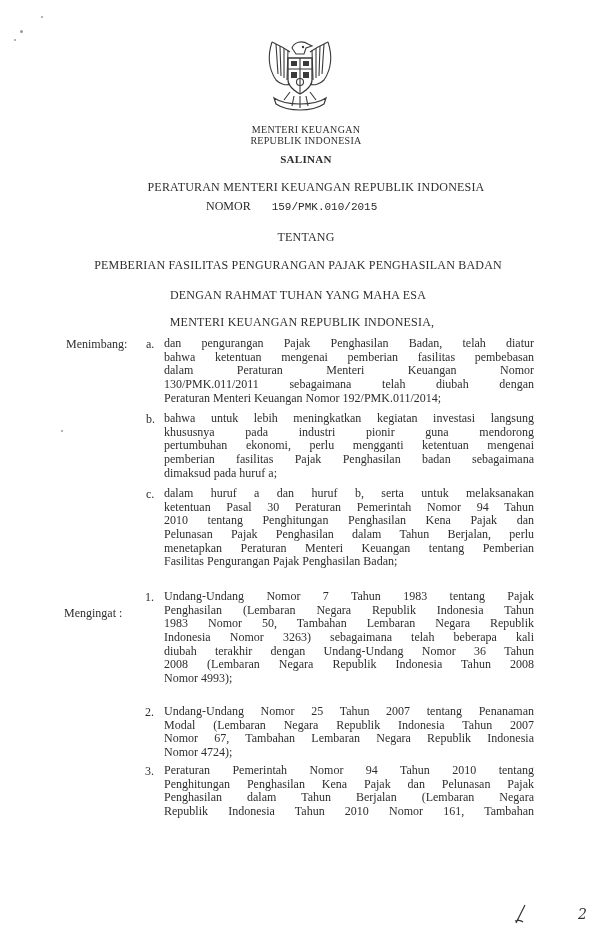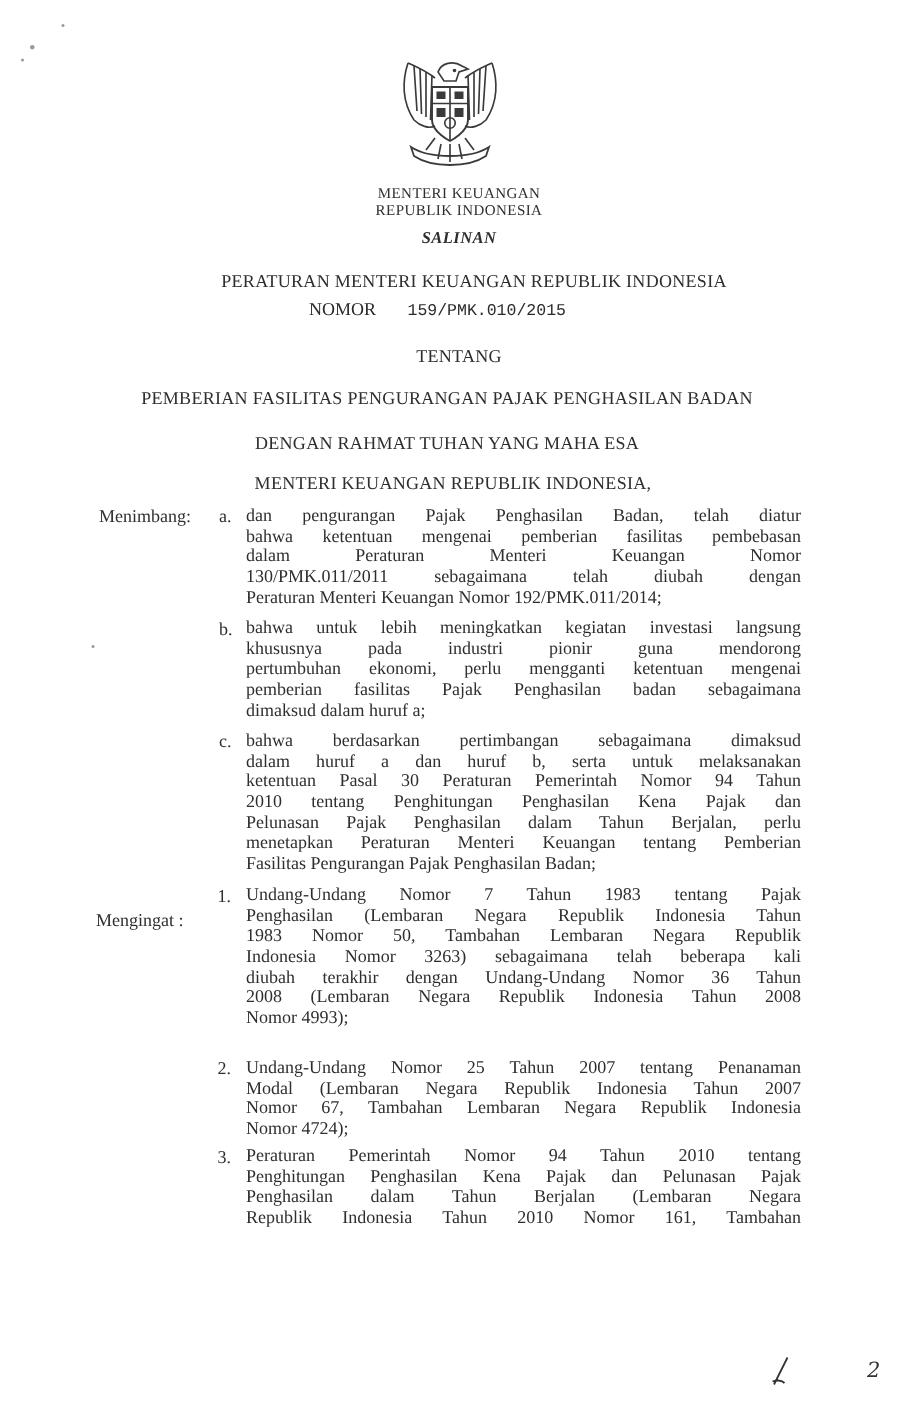--- a/index.html
+++ b/index.html
@@ -8,21 +8,21 @@
       font-family: "DejaVu Serif", "Liberation Serif", serif;
       color: #2a2a2a;
     }
     .page { position: absolute; left: 0; top: 0; width: 562px; height: 936px; }
     .emblem { position: absolute; left: 262px; top: 34px; width: 76px; height: 82px; }
     .center-line {
       position: absolute; left: 0; width: 612px; text-align: center;
       font-family: "Liberation Serif", serif; color: #2e2e2e;
     }
     .hdr-small { font-size: 10px; letter-spacing: 0.3px; }
-    .bold { font-weight: bold; font-style: italic; }
+    .bold { font-weight: bold; }
     .title-line { font-size: 12px; letter-spacing: 0.2px; }
     .mono { font-family: "Liberation Mono", monospace; font-size: 11px; }
     .nomor-wrap { position: absolute; top: 199px; left: 206px; font-size: 12px; font-family: "Liberation Serif", serif; }
     .nomor-wrap span { display: inline-block; }
 
     .label { position: absolute; font-family: "Liberation Serif", serif; font-size: 12px; color: #2e2e2e; }
     .marker { position: absolute; font-family: "Liberation Serif", serif; font-size: 12px; color: #2e2e2e; }
     .para { position: absolute; left: 164px; width: 370px; font-family: "Liberation Serif", serif; font-size: 12px; line-height: 13.7px; color: #2e2e2e; }
     .ln { display: block; text-align: justify; text-align-last: justify; white-space: nowrap; height: 13.7px; overflow: visible; }
     .ln.last { text-align-last: left; }
@@ -123,29 +123,26 @@
     <span class="ln">
         <span class="ln-inner">khususnya pada industri pionir guna mendorong</span>
       </span>
     <span class="ln">
         <span class="ln-inner">pertumbuhan ekonomi, perlu mengganti ketentuan mengenai</span>
       </span>
     <span class="ln">
         <span class="ln-inner">pemberian fasilitas Pajak Penghasilan badan sebagaimana</span>
       </span>
     <span class="ln last">
-        <span class="ln-inner">dimaksud dalam huruf a;</span>
+        <span class="ln-inner">dimaksud pada huruf a;</span>
       </span>
   </div>
 
   <div class="marker" style="left:146px; top:487px;">c.</div>
   <div class="para" style="top:487px;">
-    <span class="ln">
-        <span class="ln-inner">bahwa berdasarkan pertimbangan sebagaimana dimaksud</span>
-      </span>
     <span class="ln">
         <span class="ln-inner">dalam huruf a dan huruf b, serta untuk melaksanakan</span>
       </span>
     <span class="ln">
         <span class="ln-inner">ketentuan Pasal 30 Peraturan Pemerintah Nomor 94 Tahun</span>
       </span>
     <span class="ln">
         <span class="ln-inner">2010 tentang Penghitungan Penghasilan Kena Pajak dan</span>
       </span>
     <span class="ln">

